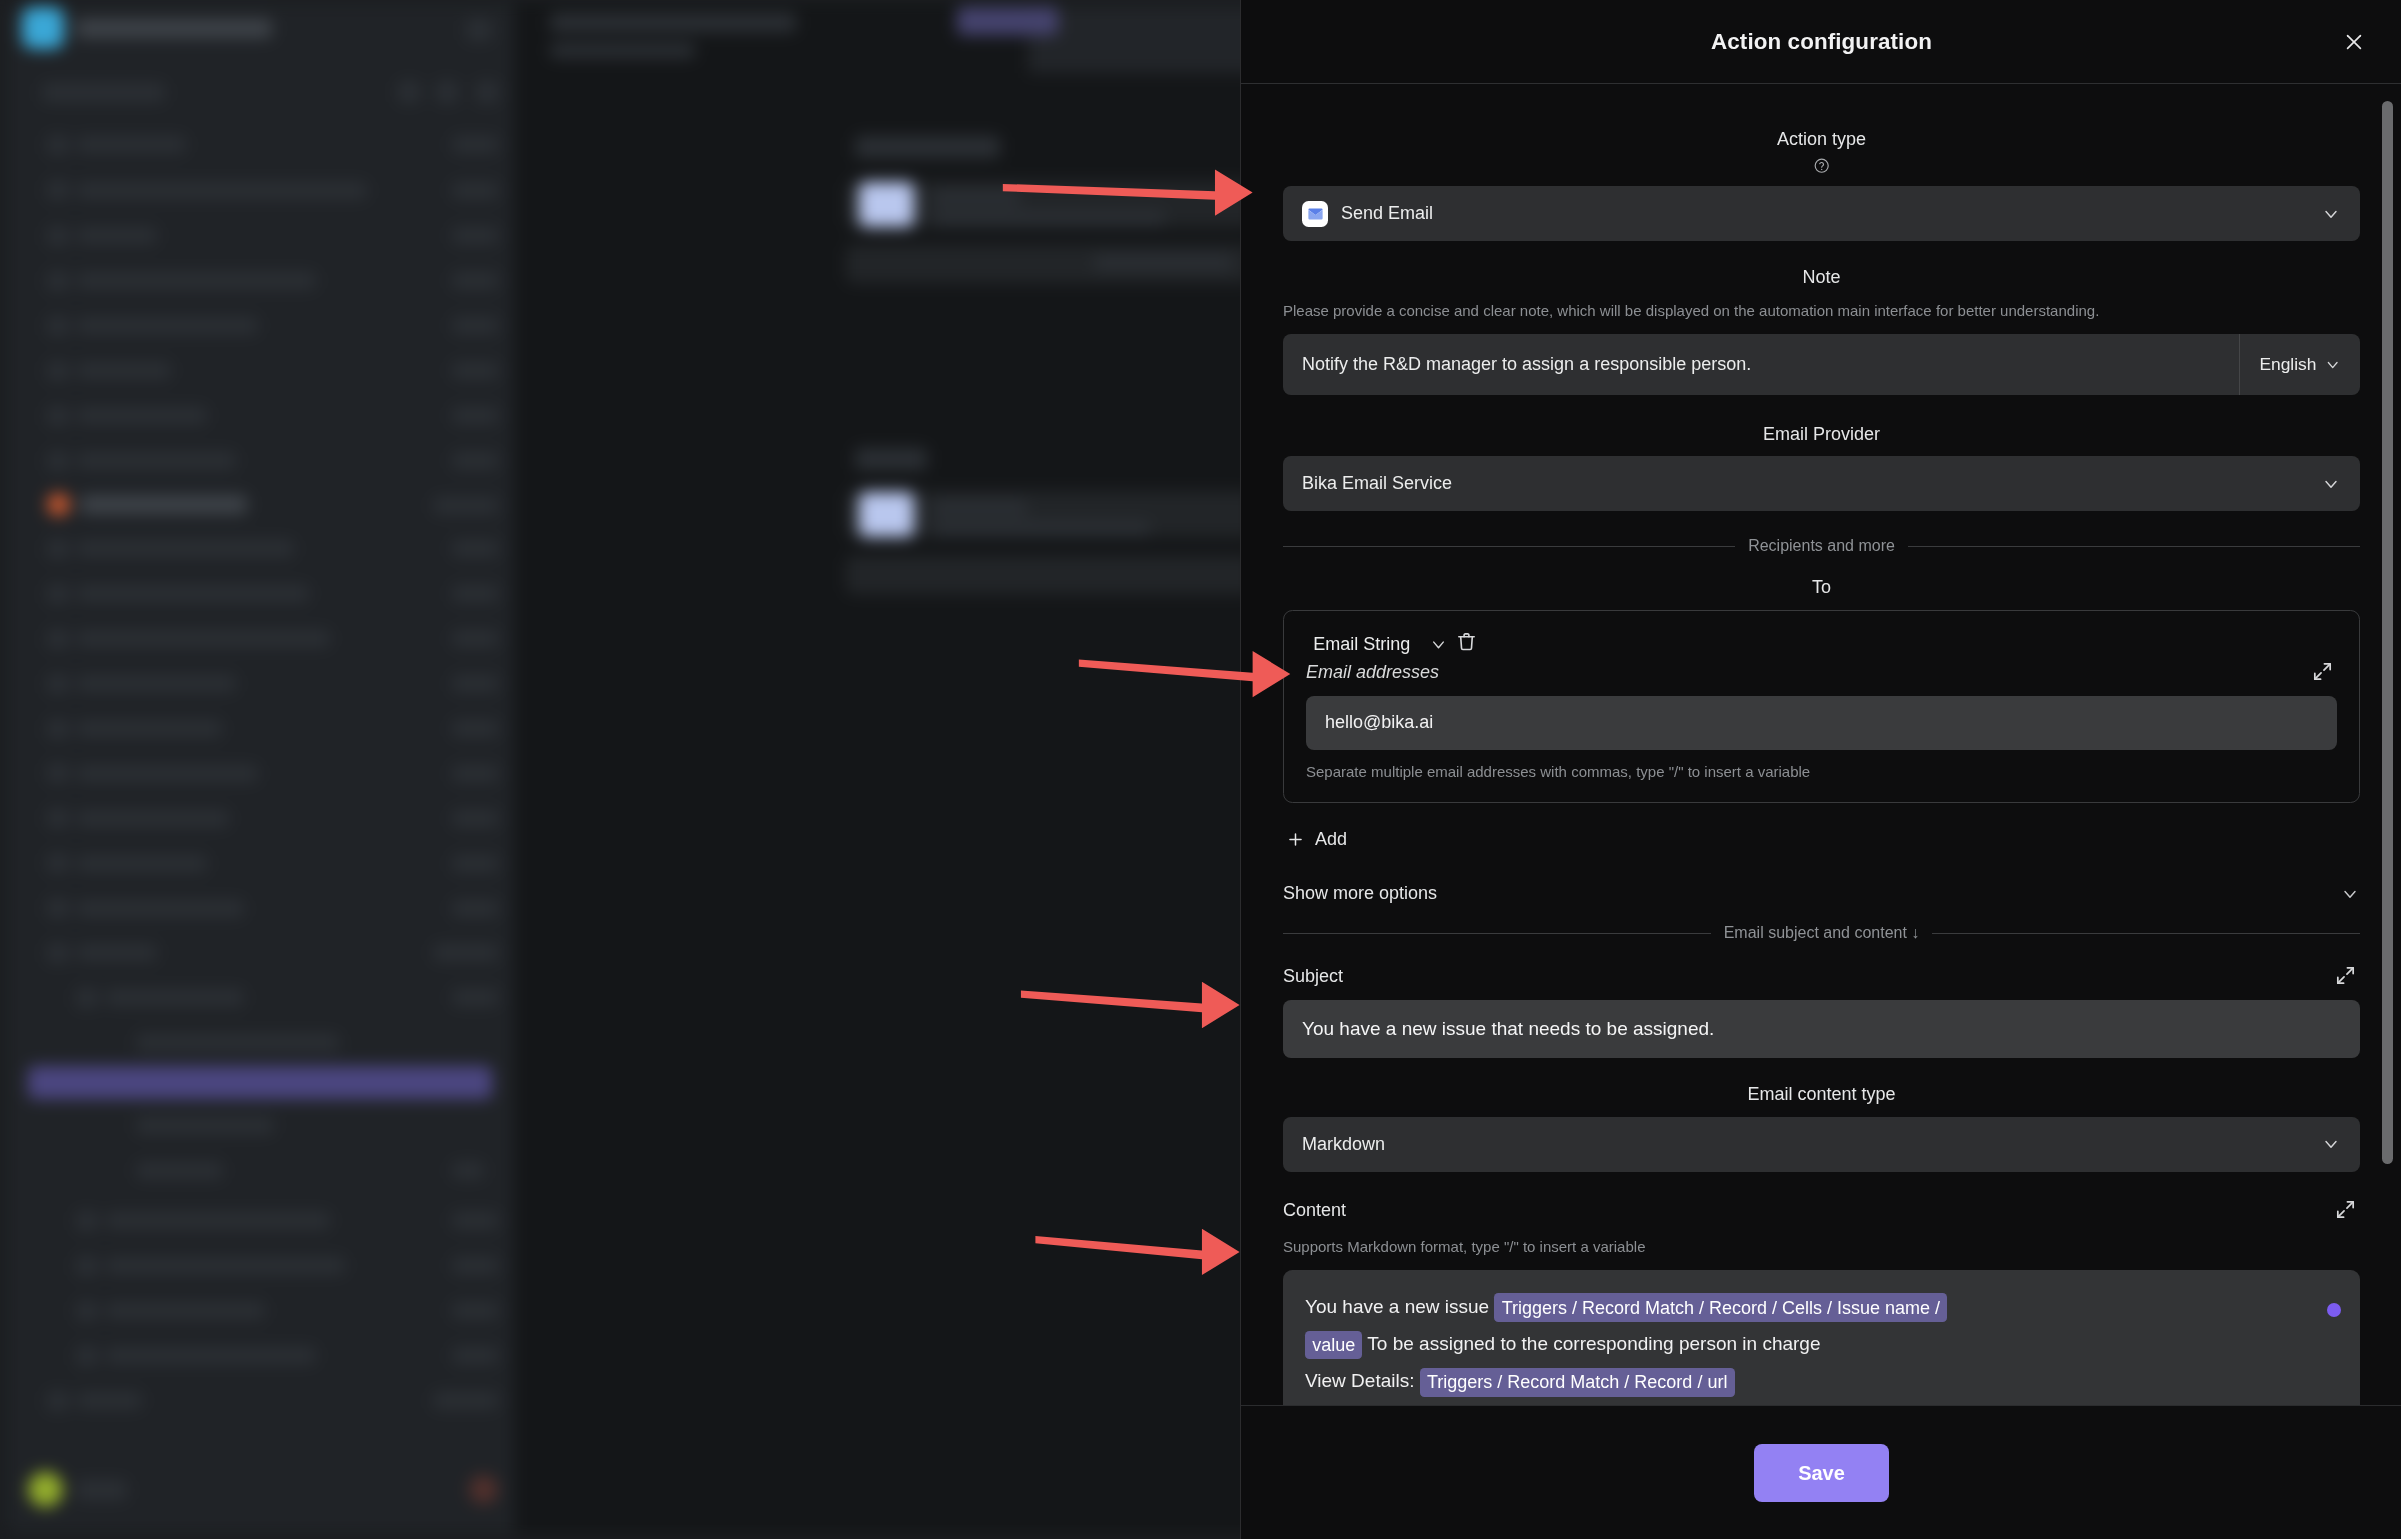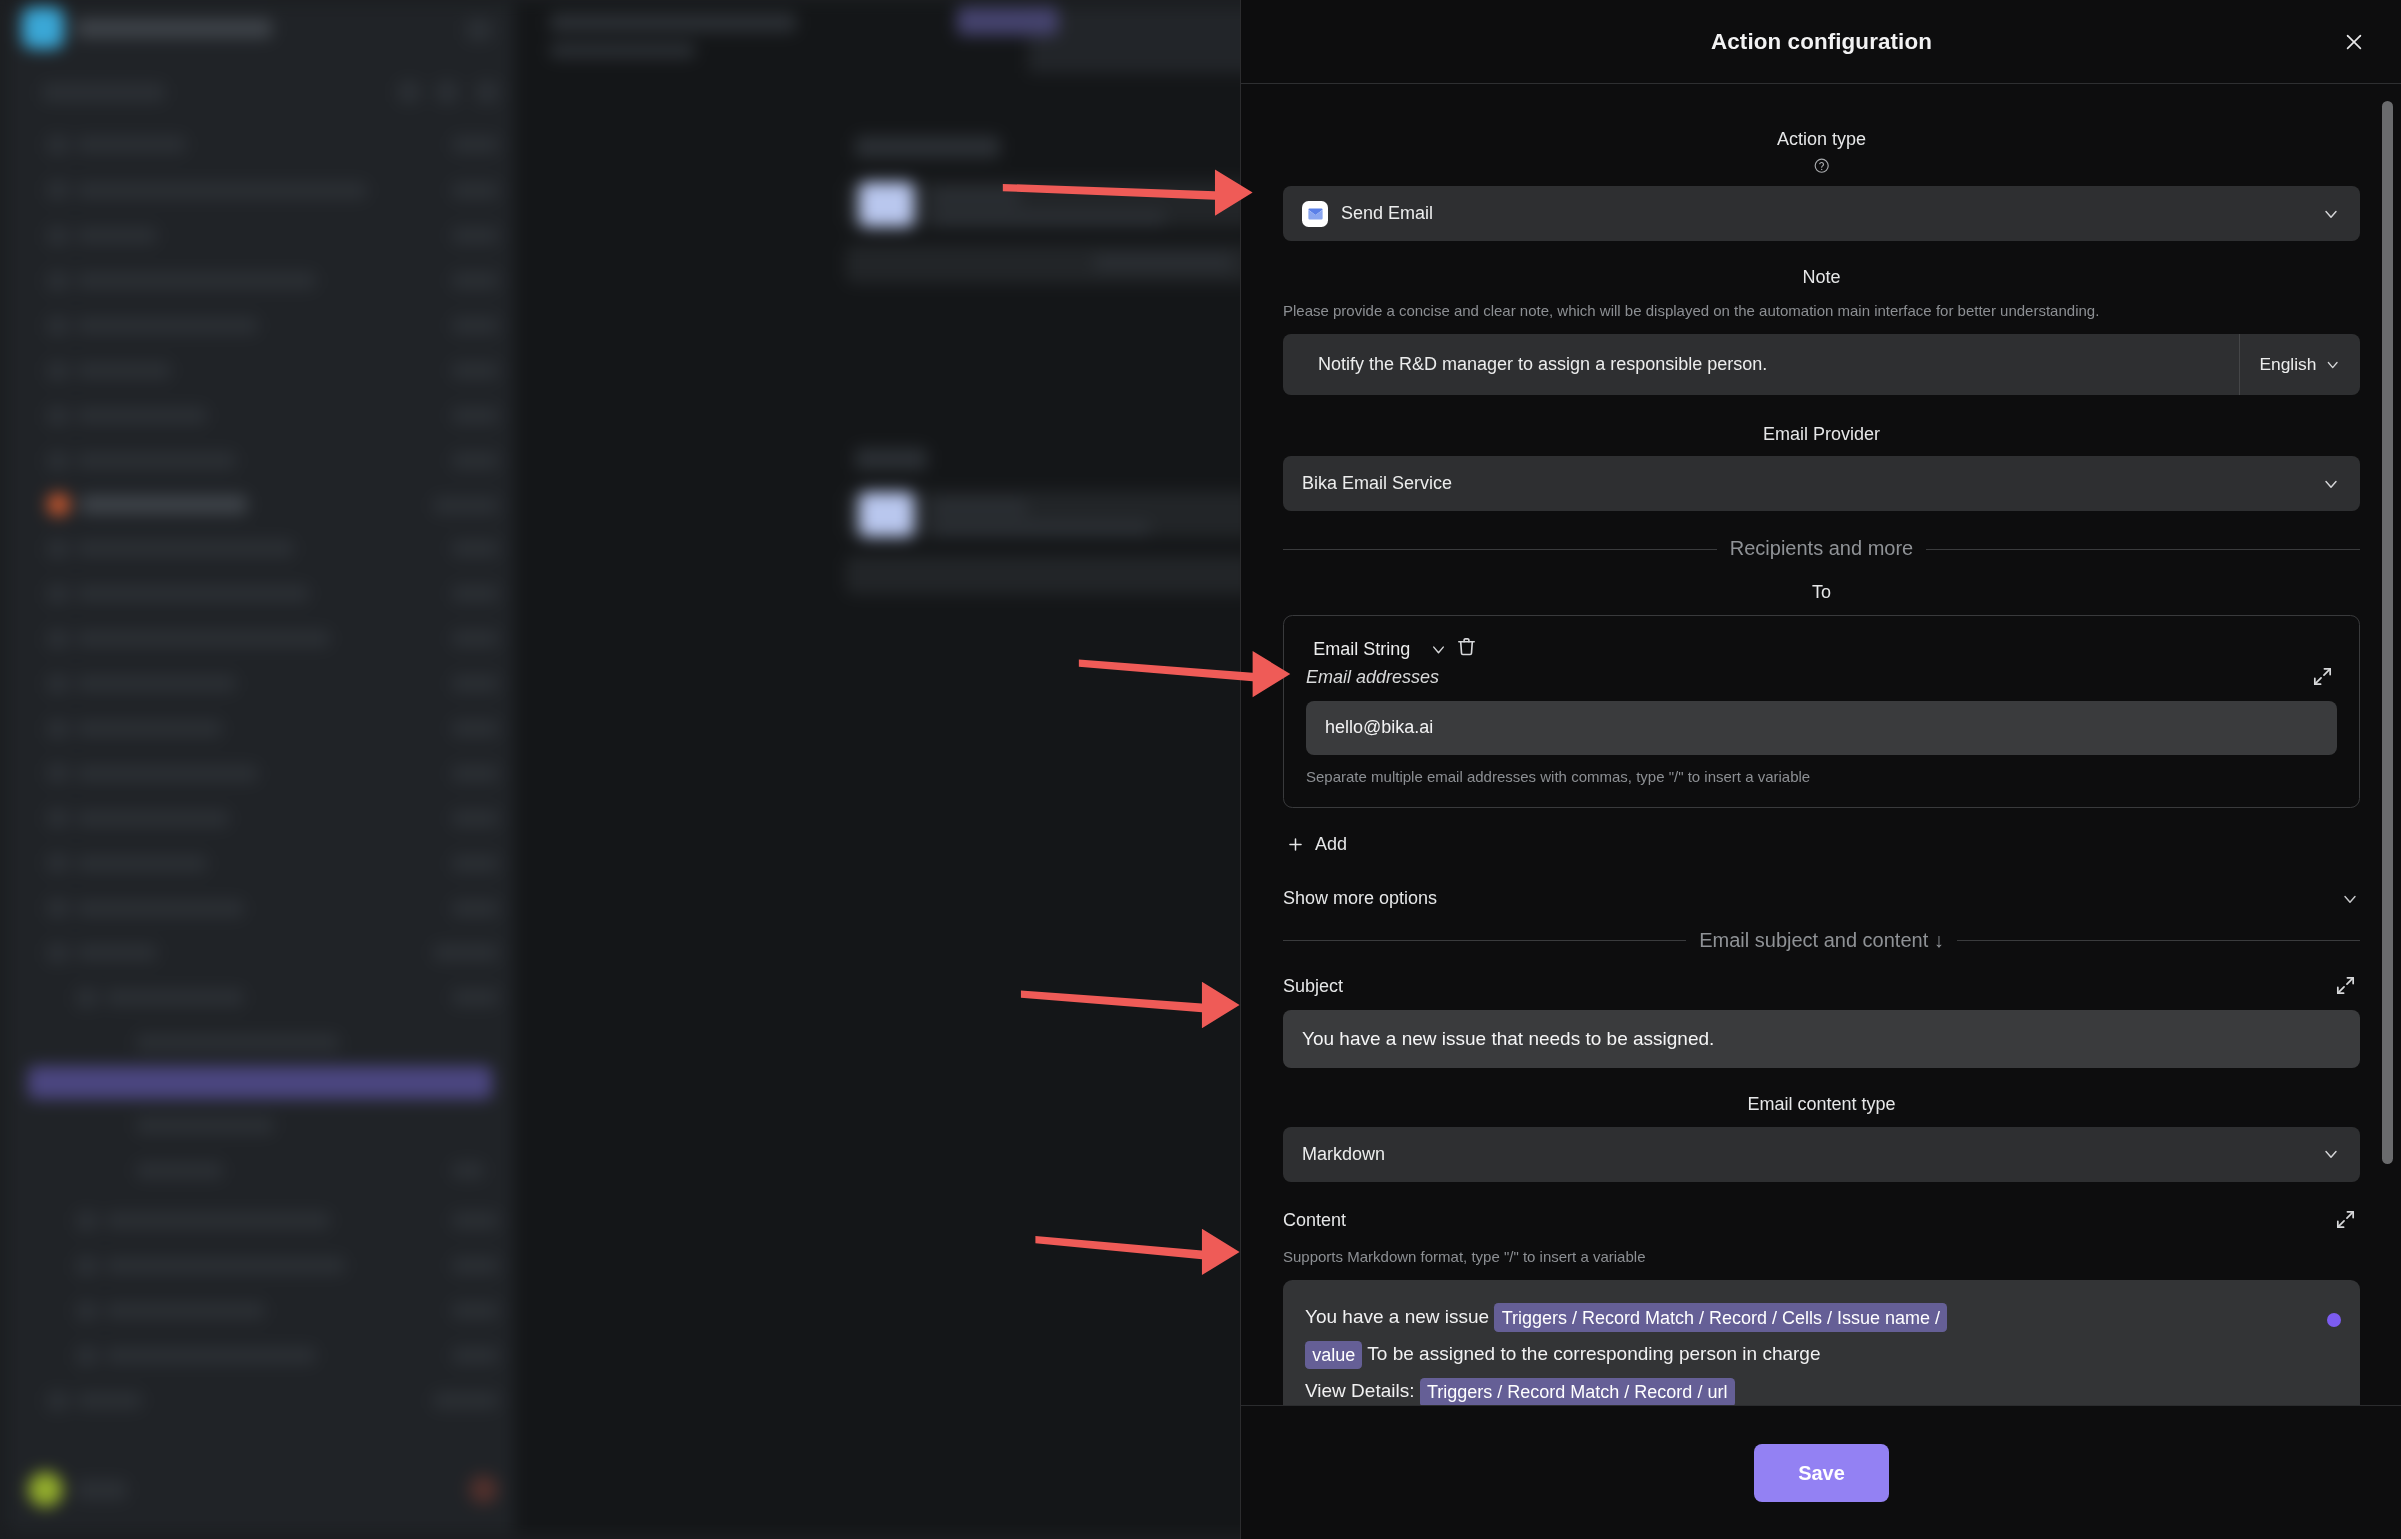--- a/index.html
+++ b/index.html
@@ -155,38 +155,38 @@
   .mail-icon svg { width: 19px; height: 19px; }
 
   .note-box {
     height: 61px; border-radius: 8px;
     background: #2e2f31;
     display: flex; align-items: stretch;
     margin-bottom: 29px;
   }
   .note-box .txt {
     flex: 1 1 auto; display: flex; align-items: center;
-    padding: 0 19px; font-size: 18px; color: #eceded; margin-left: 16px;
+    padding: 0 19px; font-size: 18px; color: #eceded;
   }
   .note-lang {
     flex: 0 0 auto; display: flex; align-items: center; gap: 7.2px;
     padding: 0 19px; border-left: 0.7px solid #454648;
     font-size: 17.4px; color: #eceded; cursor: pointer;
   }
   .note-lang .chev { width: 17.4px; height: 17.4px; flex: 0 0 17.4px; }
   .note-lang .chev svg { width: 17.4px; height: 17.4px; }
 
   .divider-label {
     display: flex; align-items: center; gap: 13px;
     margin: 10px 0 22px 0;
   }
   .divider-label::before, .divider-label::after {
     content: ""; flex: 1 1 auto; height: 0.7px; background: #3a3b3d;
   }
-  .divider-label span { font-size: 20px; color: #8f9296; white-space: nowrap; }
+  .divider-label span { font-size: 16px; color: #8f9296; white-space: nowrap; }
 
   .to-group {
     border: 0.7px solid #393a3c; border-radius: 9.4px;
     padding: 19px 22px 22px 22px;
     position: relative; margin-bottom: 19px;
   }
   .to-type-row {
     display: flex; align-items: center; justify-content: flex-start;
   }
   .to-type {

